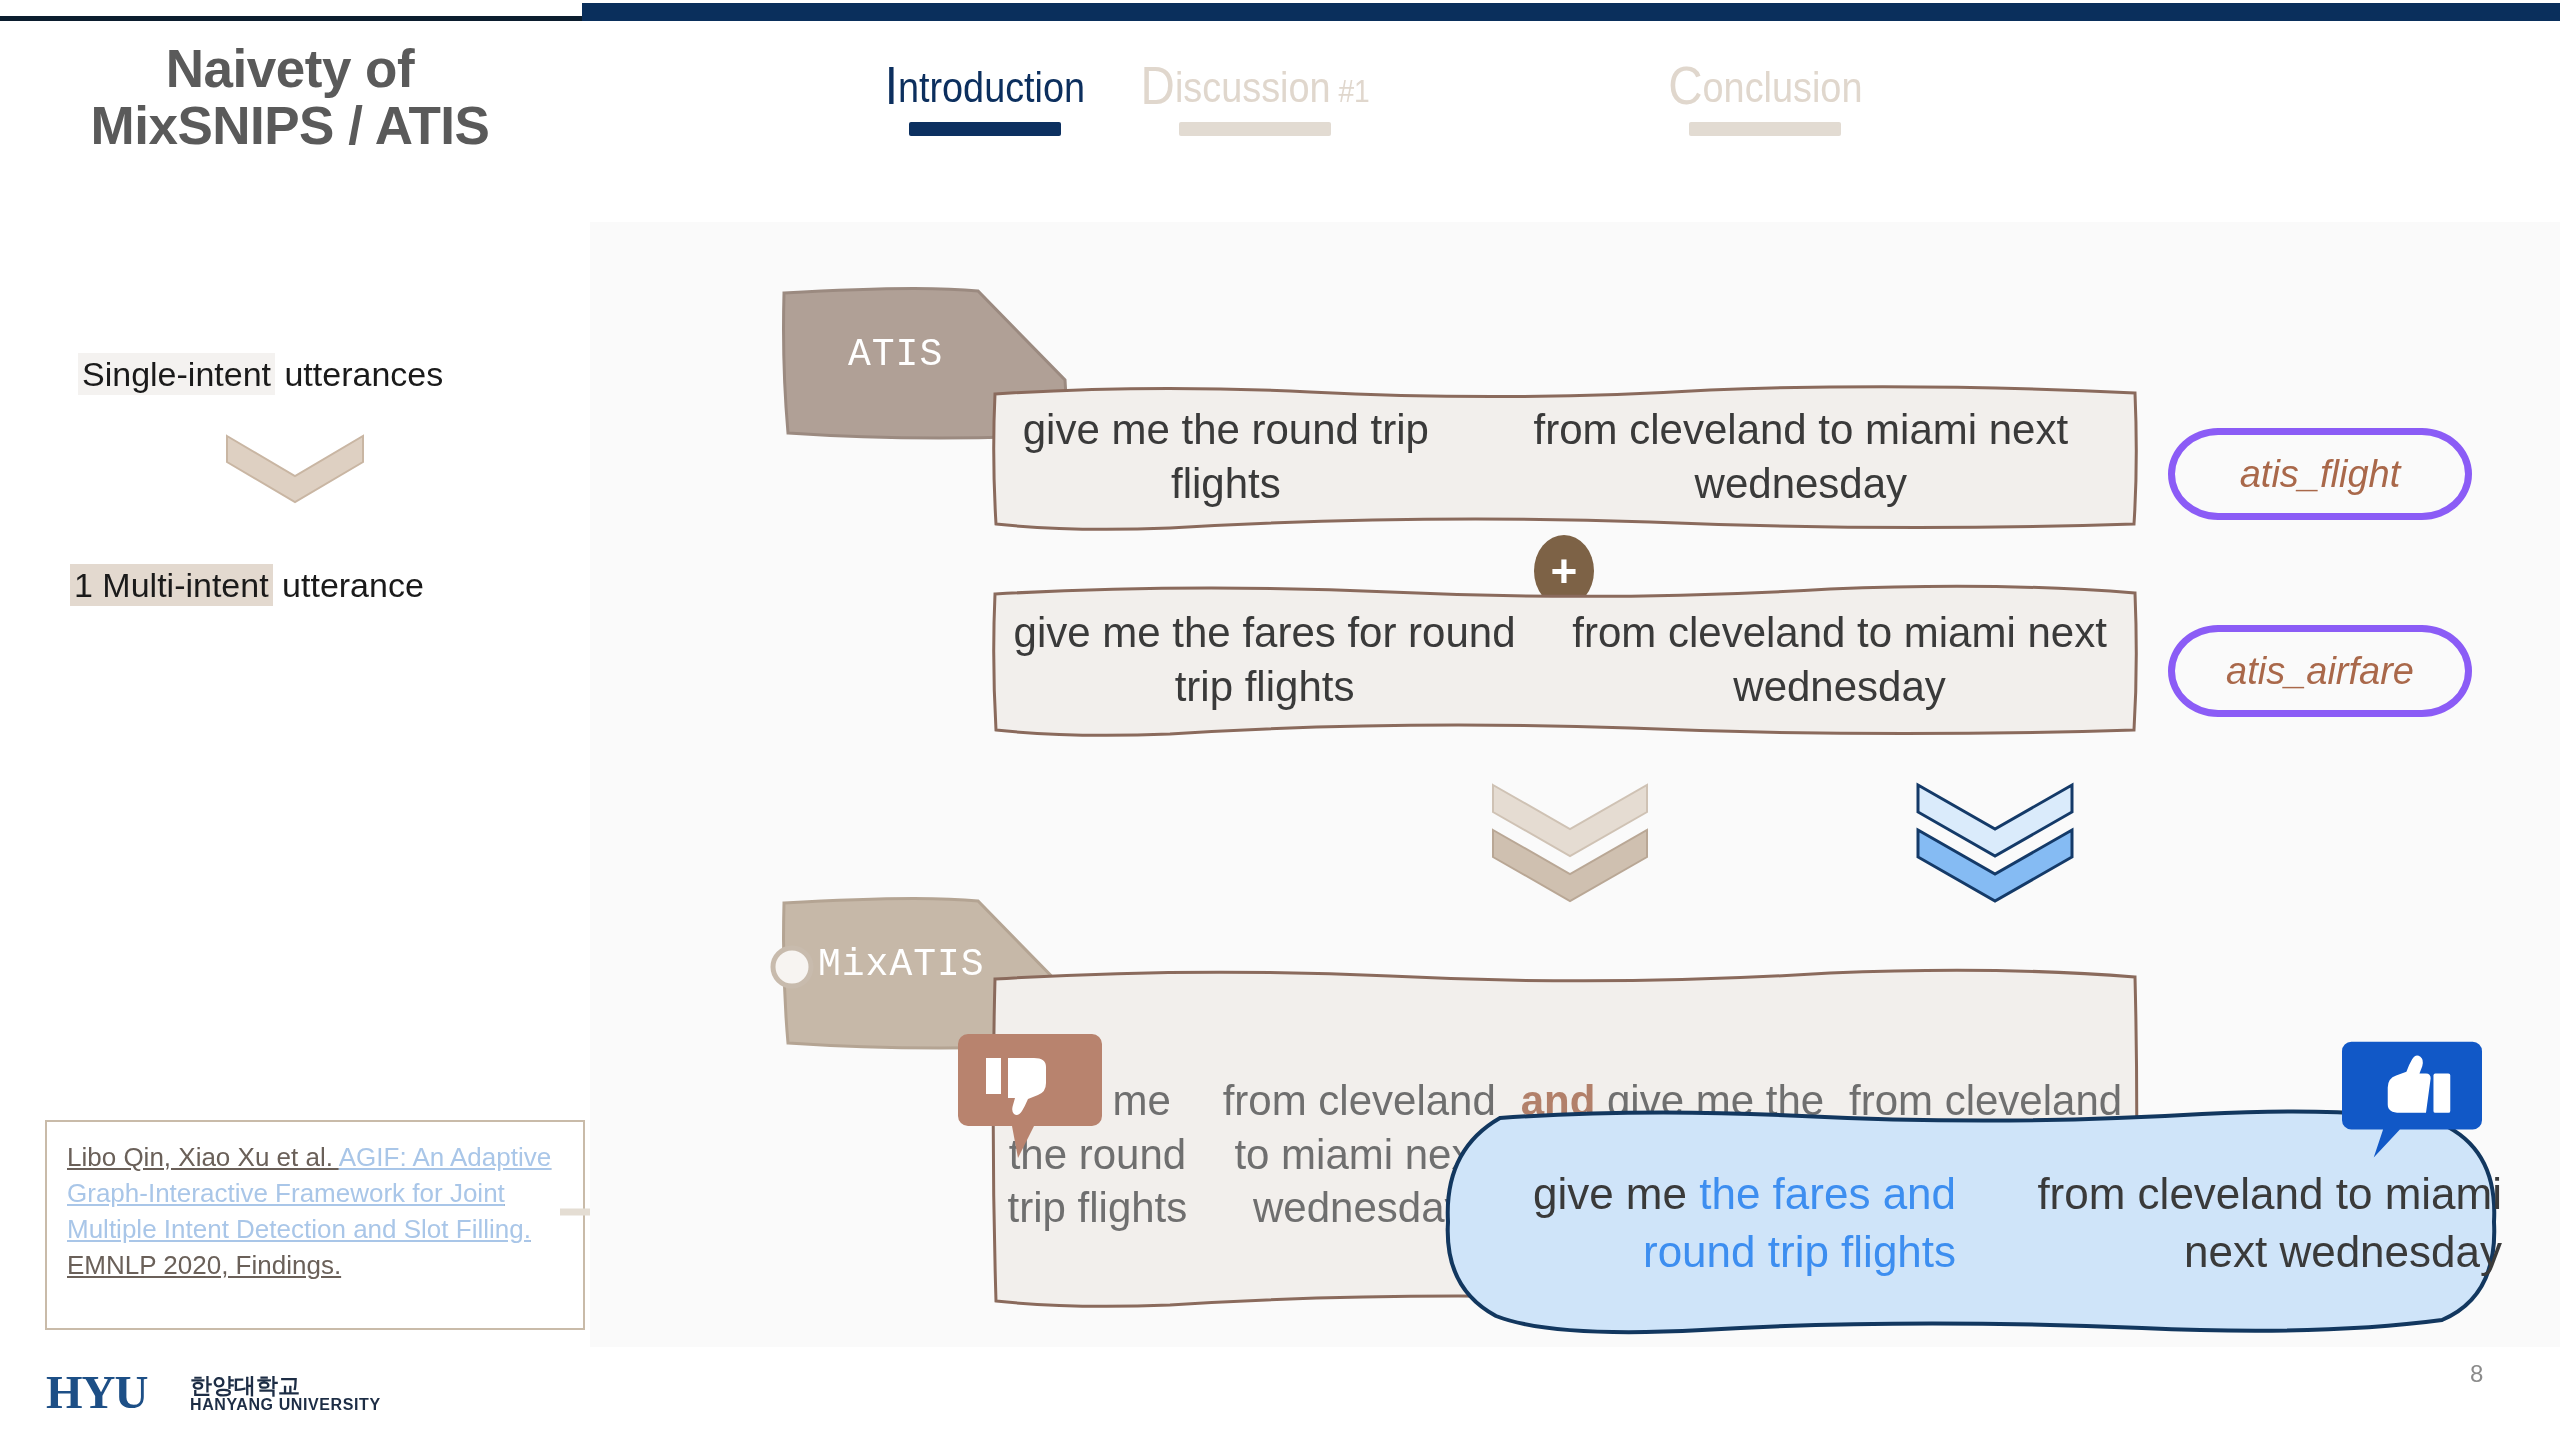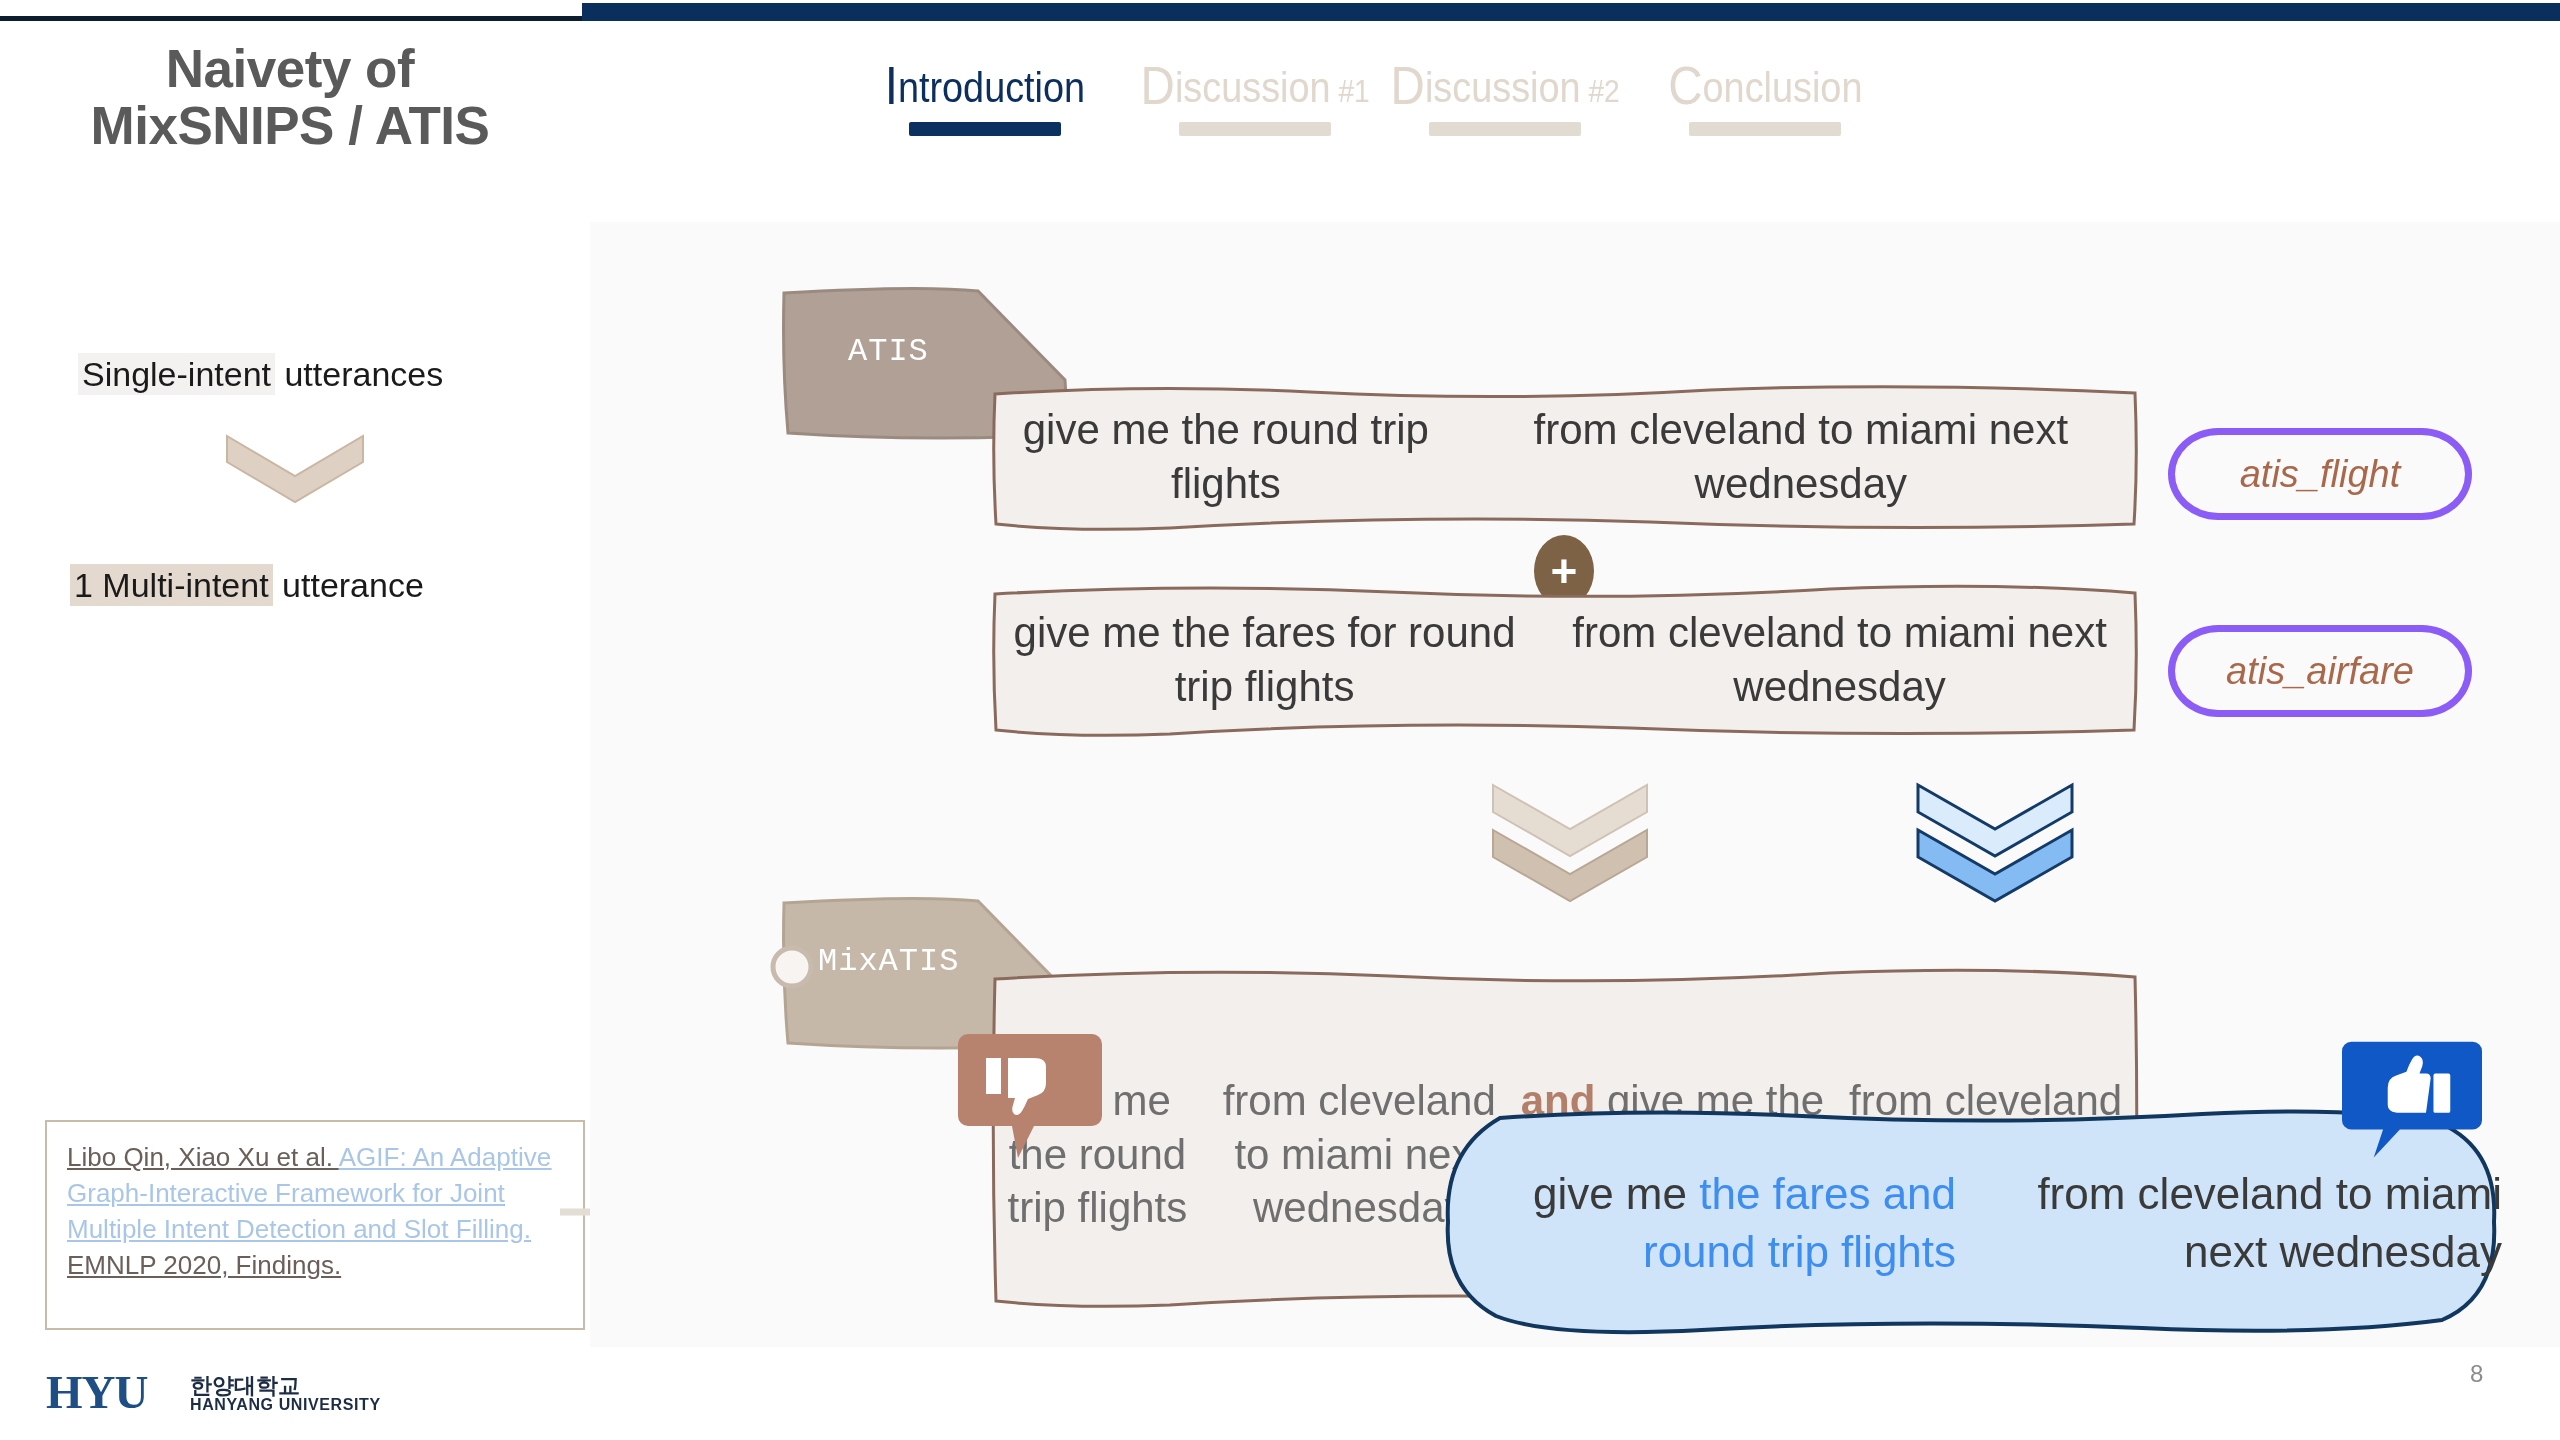--- a/index.html
+++ b/index.html
@@ -77,21 +77,21 @@
 
   .pageno{position:absolute;left:2470px;top:1360px;font-size:24px;color:#8b8b8b;}
 
   
   .panel{position:absolute;left:590px;top:222px;width:1970px;height:1125px;background:#fafafa;}
 
   
   .tag{position:absolute;}
   .tag .txt{
     position:absolute;color:#ffffff;font-family:"Liberation Mono",monospace;
-    font-size:32px;letter-spacing:1px;
+    font-size:38px;letter-spacing:1px;
   }
   #tagAtis{left:780px;top:285px;width:290px;height:155px;}
   #tagAtis .txt{left:68px;top:48px;}
   #tagMix{left:780px;top:895px;width:290px;height:155px;}
   #tagMix .txt{left:38px;top:48px;}
 
   
   .ubox{position:absolute;}
   .ubox .inner{
     position:absolute;inset:0;display:flex;
@@ -156,24 +156,20 @@
 
   <div class="nav">
     <div class="tab active" id="tab0">
       <span class="lbl"><span class="cap">I</span><span>ntroduction</span></span>
       <div class="bar"></div>
     </div>
     <div class="tab dim" id="tab1">
       <span class="lbl"><span class="cap">D</span><span>iscussion</span><span class="sm"> #1</span></span>
       <div class="bar"></div>
     </div>
-    <div class="tab dim" id="tab2">
-      <span class="lbl"><span class="cap">D</span><span>iscussion</span><span class="sm"> #2</span></span>
-      <div class="bar"></div>
-    </div>
     <div class="tab dim" id="tab3">
       <span class="lbl"><span class="cap">C</span><span>onclusion</span></span>
       <div class="bar"></div>
     </div>
   </div>
 
   <div class="lc" id="lcTop">
     <span class="hl">Single-intent</span><span> utterances</span>
   </div>
 

